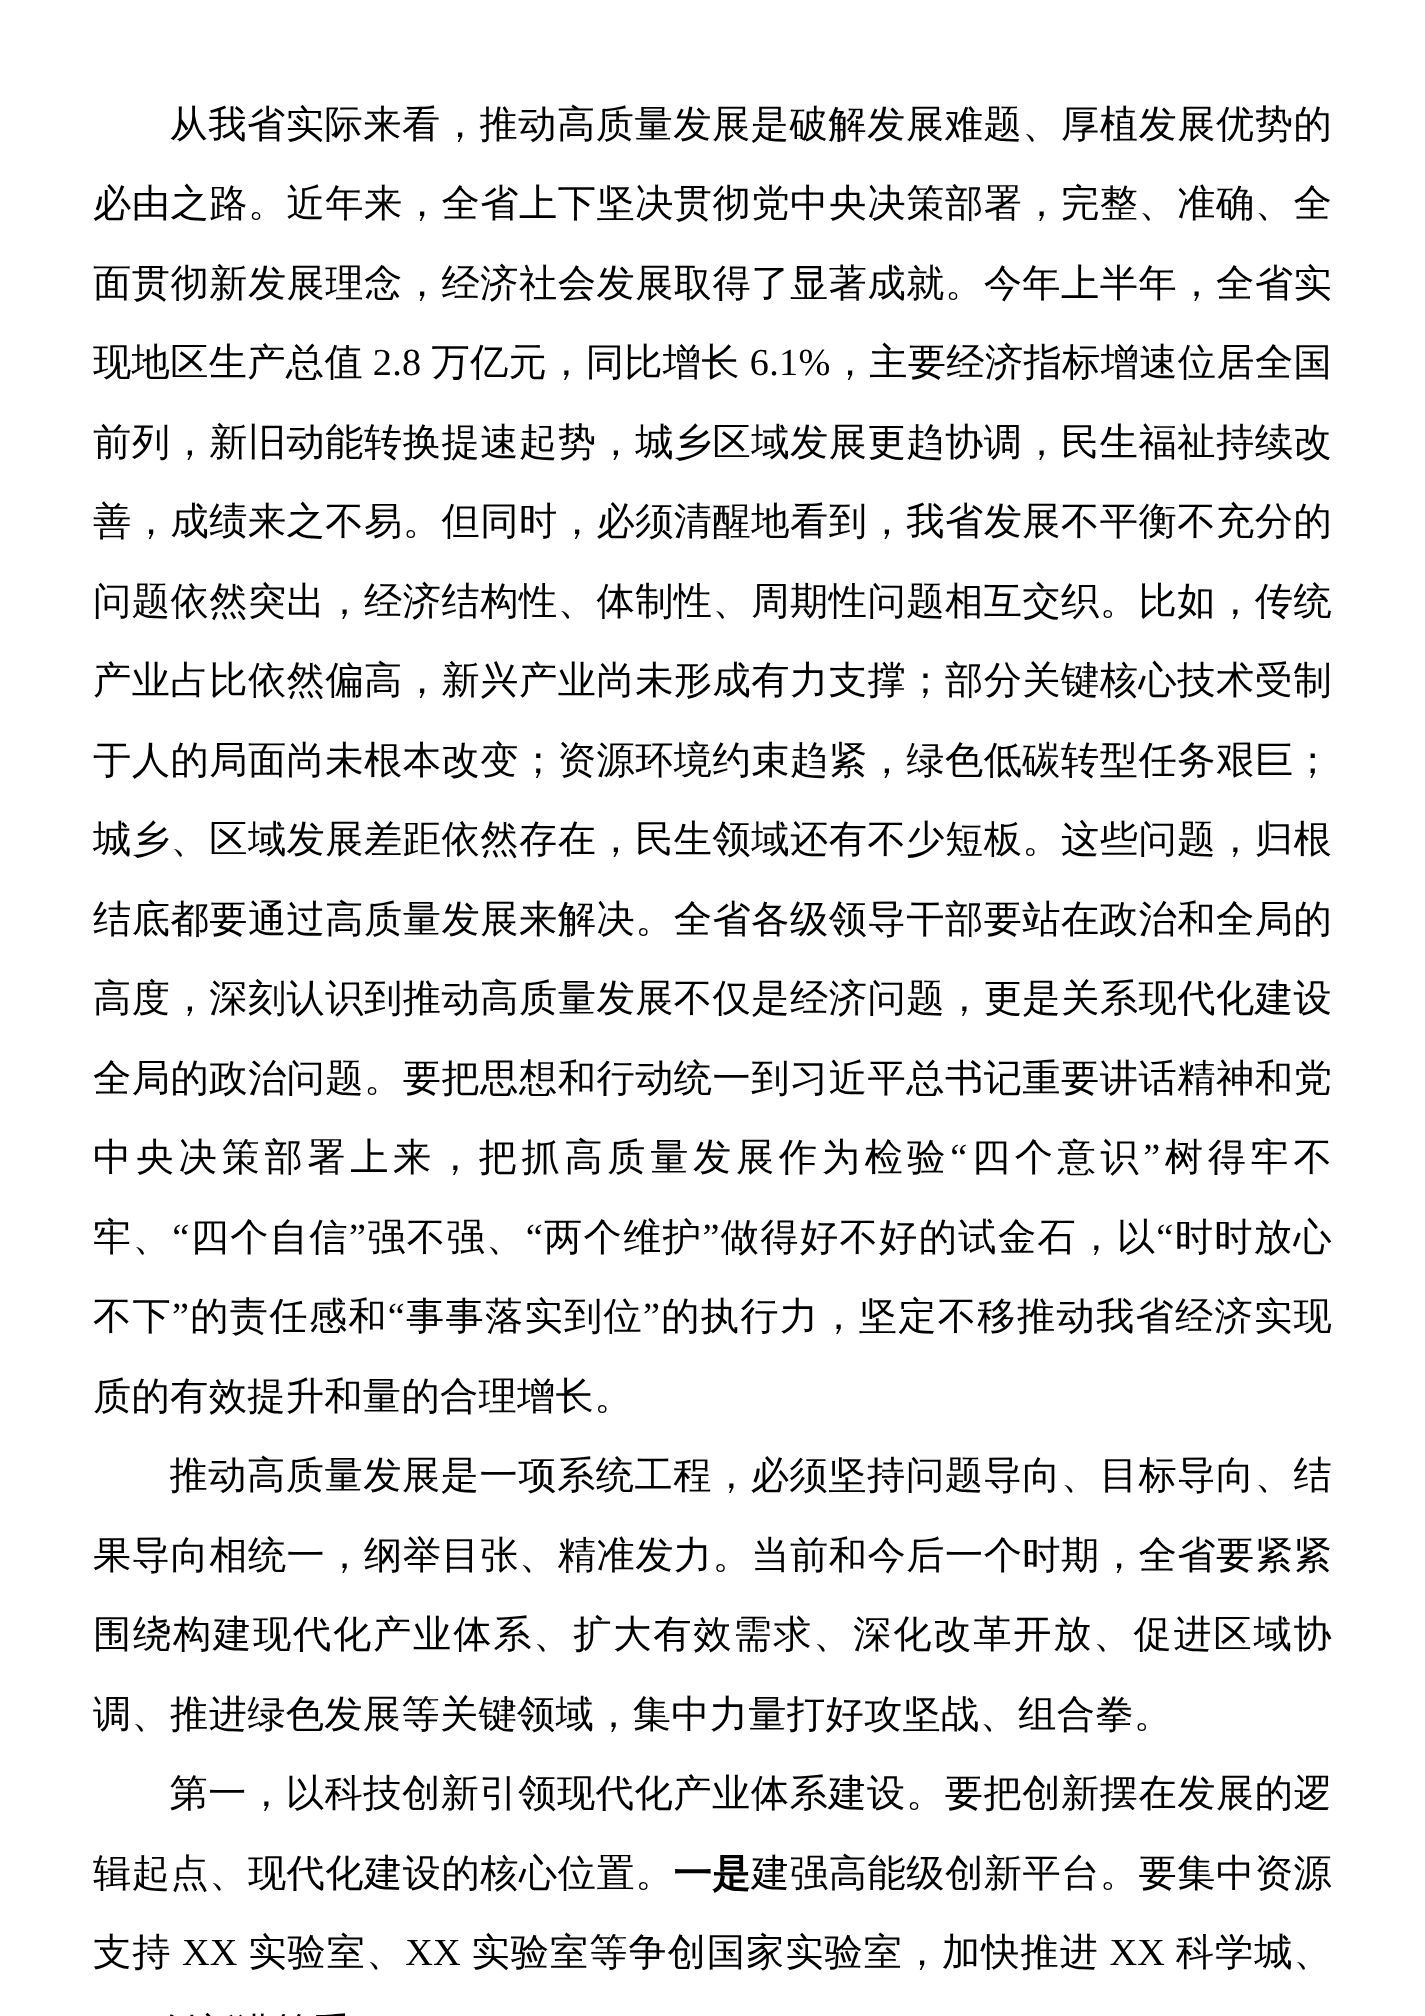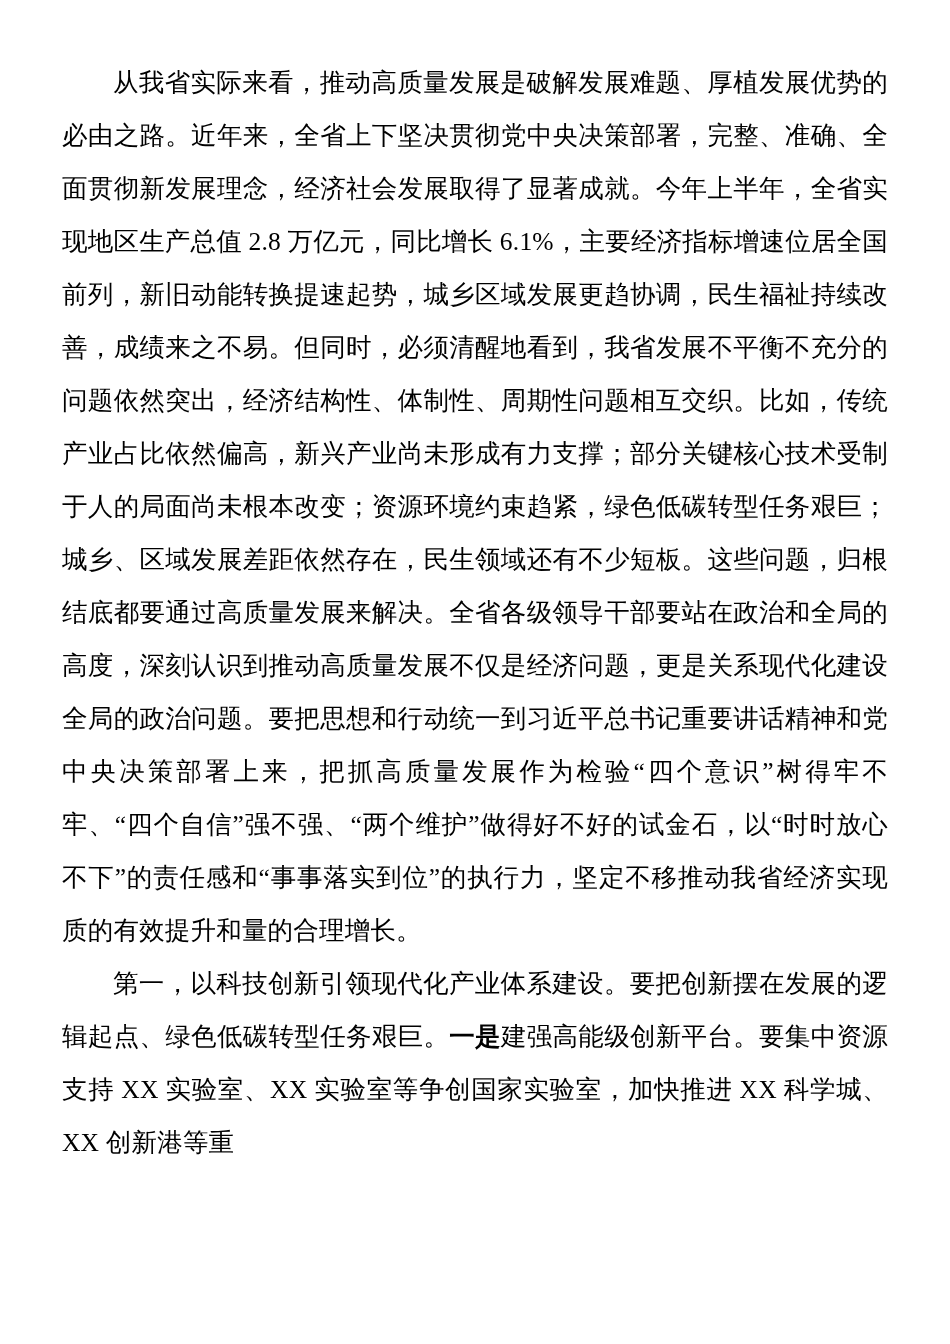--- a/index.html
+++ b/index.html
@@ -44,19 +44,20 @@
 </style>
 </head>
 <body>
 
 <div class="page">
   <div class="doc-body">
 
     <p class="para">从我省实际来看，推动高质量发展是破解发展难题、厚植发展优势的必由之路。近年来，全省上下坚决贯彻党中央决策部署，完整、准确、全面贯彻新发展理念，经济社会发展取得了显著成就。今年上半年，全省实现地区生产总值 2.8 万亿元，同比增长 6.1%，主要经济指标增速位居全国前列，新旧动能转换提速起势，城乡区域发展更趋协调，民生福祉持续改善，成绩来之不易。但同时，必须清醒地看到，我省发展不平衡不充分的问题依然突出，经济结构性、体制性、周期性问题相互交织。比如，传统产业占比依然偏高，新兴产业尚未形成有力支撑；部分关键核心技术受制于人的局面尚未根本改变；资源环境约束趋紧，绿色低碳转型任务艰巨；城乡、区域发展差距依然存在，民生领域还有不少短板。这些问题，归根结底都要通过高质量发展来解决。全省各级领导干部要站在政治和全局的高度，深刻认识到推动高质量发展不仅是经济问题，更是关系现代化建设全局的政治问题。要把思想和行动统一到习近平总书记重要讲话精神和党中央决策部署上来，把抓高质量发展作为检验“四个意识”树得牢不牢、“四个自信”强不强、“两个维护”做得好不好的试金石，以“时时放心不下”的责任感和“事事落实到位”的执行力，坚定不移推动我省经济实现质的有效提升和量的合理增长。</p>
 
 
+    <p class="para">推动高质量发展是一项系统工程，必须坚持问题导向、目标导向、结果导向相统一，纲举目张、精准发力。当前和今后一个时期，全省要紧紧围绕构建现代化产业体系、扩大有效需求、深化改革开放、促进区域协调、推进绿色发展等关键领域，集中力量打好攻坚战、组合拳。</p>
 
     <p class="para">
-      <span>第一，以科技创新引领现代化产业体系建设。要把创新摆在发展的逻辑起点、绿色低碳转型任务艰巨。</span><span class="bold">一是</span><span>建强高能级创新平台。要集中资源支持 XX 实验室、XX 实验室等争创国家实验室，加快推进 XX 科学城、XX 创新港等重</span>
+      <span>第一，以科技创新引领现代化产业体系建设。要把创新摆在发展的逻辑起点、现代化建设的核心位置。</span><span class="bold">一是</span><span>建强高能级创新平台。要集中资源支持 XX 实验室、XX 实验室等争创国家实验室，加快推进 XX 科学城、XX 创新港等重</span>
     </p>
 
   </div>
 </div>
 
 </body></html>

